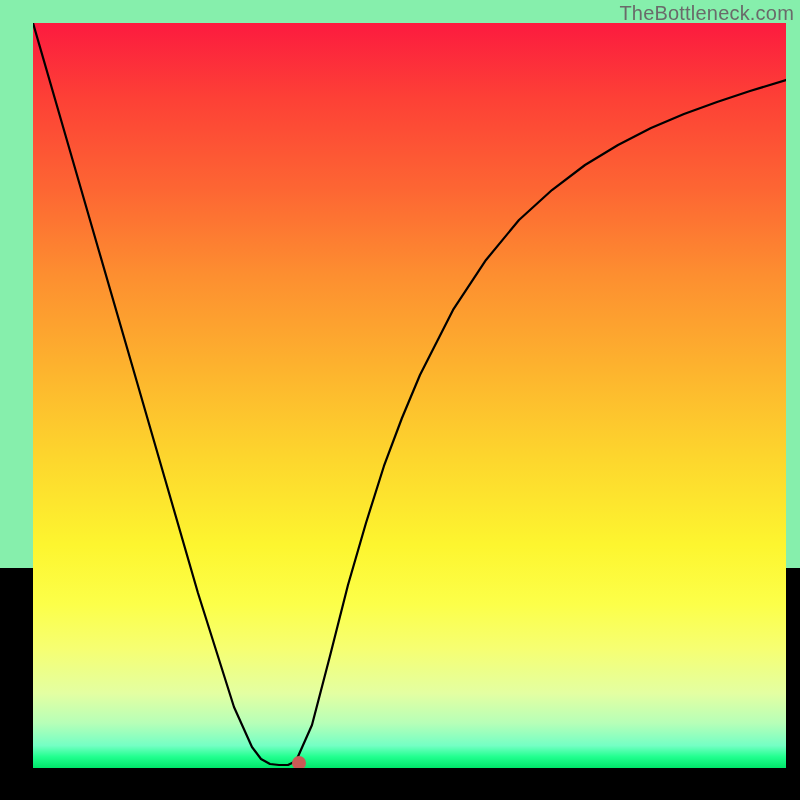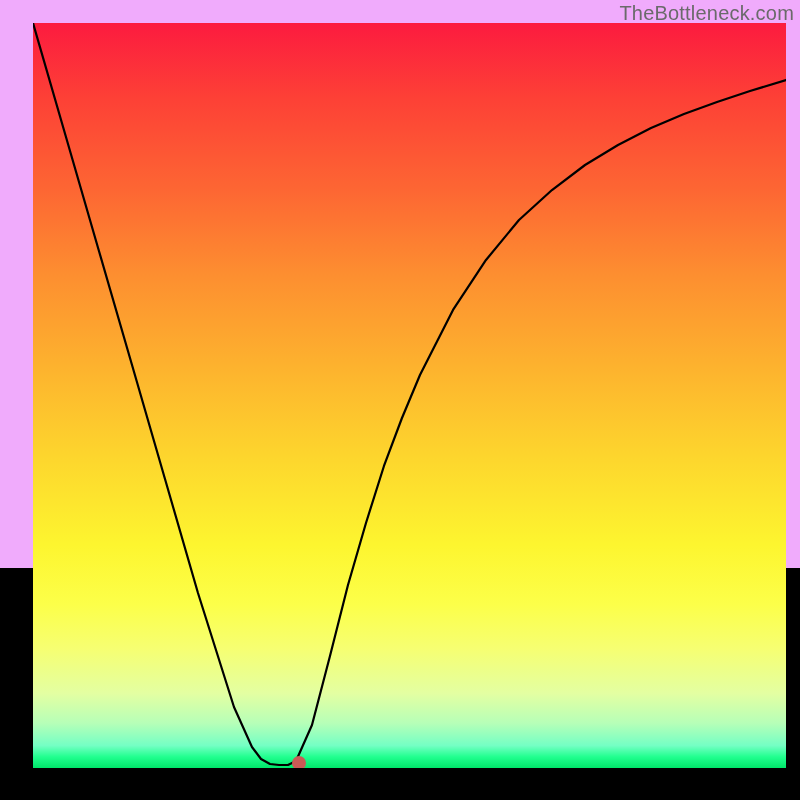--- a/index.html
+++ b/index.html
@@ -7,21 +7,21 @@
     padding: 0;
     width: 800px;
     height: 800px;
     background: #000;
     font-family: Arial, Helvetica, sans-serif;
   }
   .frame {
     position: relative;
     width: 800px;
     height: 568px;
-    background: #f0abfc;
+    background: #86efac;
   }
   .watermark {
     position: absolute;
     top: 2px;
     right: 6px;
     color: #6a6a6a;
     font-size: 20px;
     font-weight: 500;
     letter-spacing: 0.2px;
     z-index: 3;

